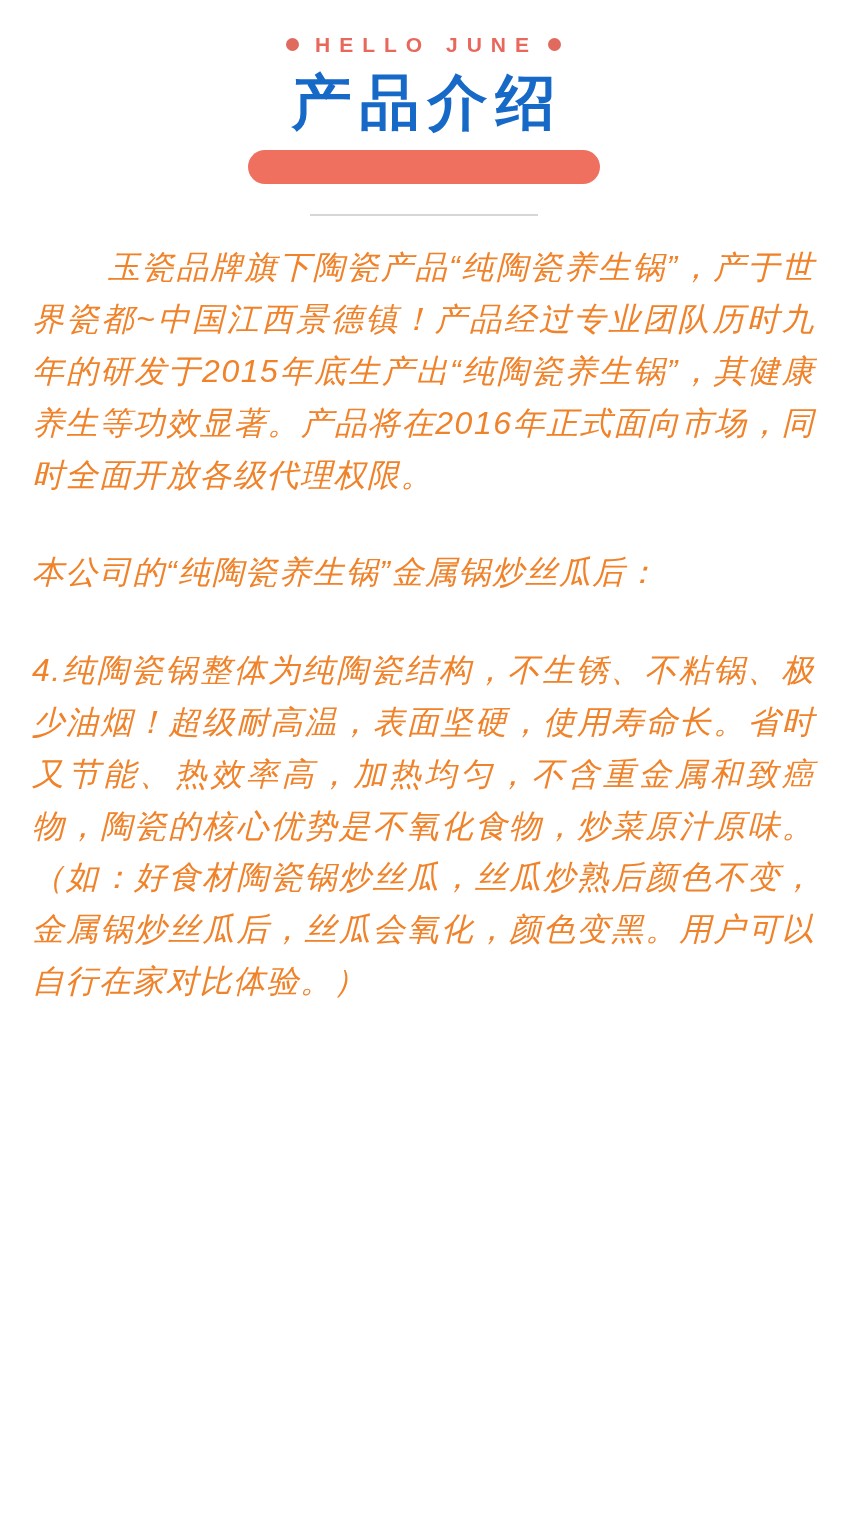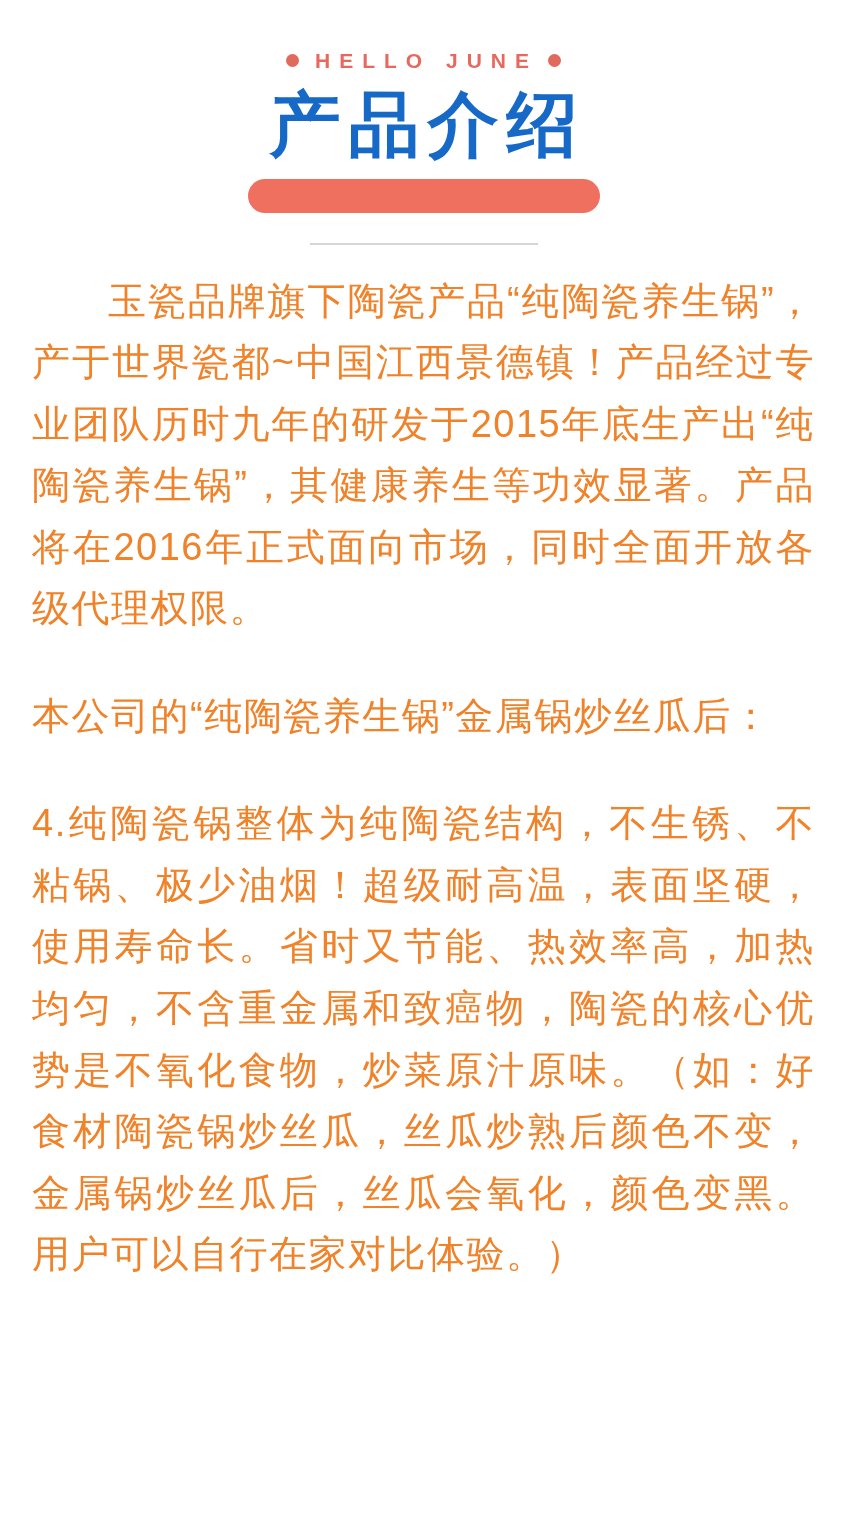--- a/index.html
+++ b/index.html
@@ -12,21 +12,21 @@
     min-height: 1532px;
     font-family: "Liberation Sans", sans-serif;
     -webkit-font-smoothing: antialiased;
   }
   .page {
     width: 847px;
     min-height: 1532px;
     position: relative;
     background: #ffffff;
     box-sizing: border-box;
-    padding: 16px 32px;
+    padding: 0 32px;
   }
 
   
   .header {
     padding-top: 34px;
     text-align: center;
   }
   .eyebrow {
     display: flex;
     align-items: center;
@@ -45,21 +45,21 @@
     background: #e06a5e;
     display: inline-block;
     flex: none;
   }
   .eyebrow .txt {
     padding-left: 6px;
   }
   .main-title {
     margin-top: 14px;
     color: #1669c7;
-    font-size: 71px;
+    font-size: 60px;
     font-weight: 700;
     letter-spacing: 8px;
     line-height: 1.12;
     text-indent: 8px;
   }
   .title-bar {
     margin: 14px auto 0;
     width: 352px;
     height: 34px;
     border-radius: 17px;
@@ -69,25 +69,26 @@
     margin: 30px auto 0;
     width: 228px;
     height: 2px;
     background: #d6d6d6;
   }
 
   
   .body-copy {
     margin-top: 26px;
     color: #f08229;
-    font-size: 38px;
+    font-size: 32px;
     line-height: 1.62;
     letter-spacing: 1.5px;
     text-align: justify;
     text-justify: inter-ideograph;
+    font-style: italic;
   }
   .para {
     margin: 0 0 46px 0;
   }
   .para.indent {
     text-indent: 76px;
   }
   .para:last-child {
     margin-bottom: 0;
   }

